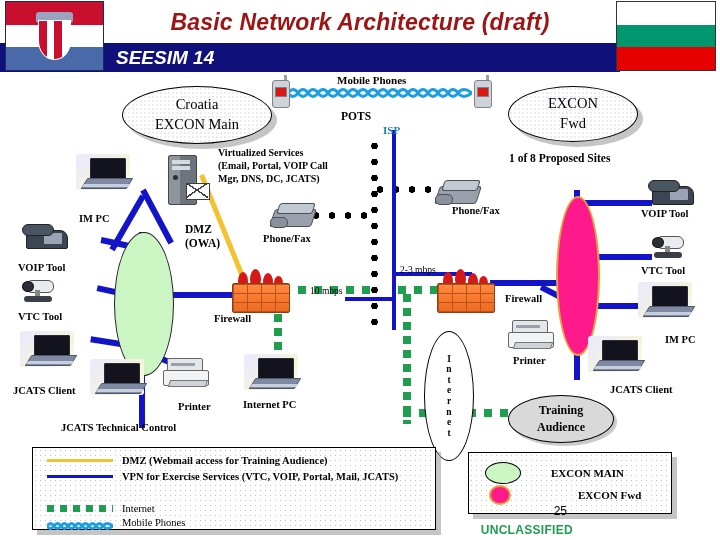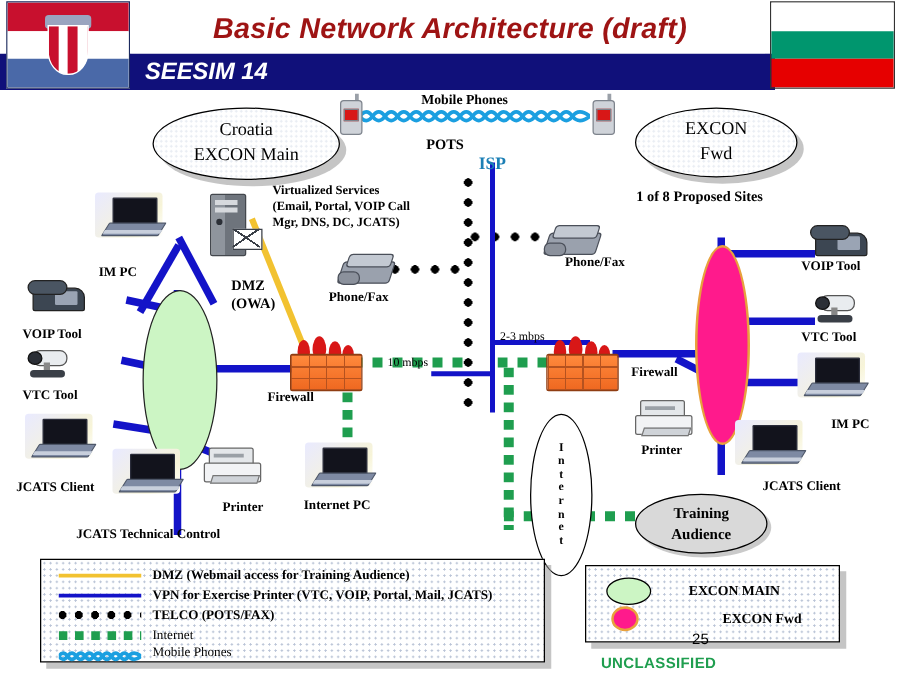--- a/index.html
+++ b/index.html
@@ -421,21 +421,21 @@
   </div>
   <div class="abs printer" style="left:508px;top:320px;">
     <div class="top"></div>
       <div class="slot"></div>
       <div class="body"></div>
       <div class="tray"></div>
   </div>
 
   <div class="abs lbl" style="left:337px;top:74px;font-size:11px;">Mobile Phones</div>
   <div class="abs lbl" style="left:341px;top:110px;font-size:11.5px;">POTS</div>
-  <div class="abs lbl" style="left:383px;top:124px;font-size:14px;color:#1b7fb5;">ISP</div>
+  <div class="abs lbl" style="left:383px;top:124px;font-size:11px;color:#1b7fb5;">ISP</div>
 
   <div class="abs lbl" style="left:509px;top:152px;font-size:11.5px;">1 of 8 Proposed Sites</div>
 
   <div class="abs" style="left:218px;top:146px;">
     <div class="lbl" style="font-size:10px;line-height:13px;">Virtualized Services</div>
     <div class="lbl" style="font-size:10px;line-height:13px;">(Email, Portal, VOIP Call</div>
     <div class="lbl" style="font-size:10px;line-height:13px;">Mgr, DNS, DC, JCATS)</div>
   </div>
 
   <div class="abs" style="left:185px;top:222px;">
@@ -468,27 +468,21 @@
     <div class="leg-row" style="left:14px;top:6px;">
       <span class="swatch">
           <span class="sw-line-dmz"></span>
         </span>
       <span class="leg-text">DMZ (Webmail access for Training Audience)</span>
     </div>
     <div class="leg-row" style="left:14px;top:22px;">
       <span class="swatch">
           <span class="sw-line-vpn"></span>
         </span>
-      <span class="leg-text">VPN for Exercise Printer (VTC, VOIP, Portal, Mail, JCATS)</span>
-    </div>
-    <div class="leg-row" style="left:14px;top:38px;">
-      <span class="swatch">
-          <span class="sw-dots"></span>
-        </span>
-      <span class="leg-text">TELCO (POTS/FAX)</span>
+      <span class="leg-text">VPN for Exercise Services (VTC, VOIP, Portal, Mail, JCATS)</span>
     </div>
     <div class="leg-row" style="left:14px;top:54px;">
       <span class="swatch">
           <span class="sw-sq"></span>
         </span>
       <span class="leg-text-reg">Internet</span>
     </div>
     <div class="leg-row" style="left:14px;top:68px;">
       <span class="swatch">
         <span class="sw-wave">

